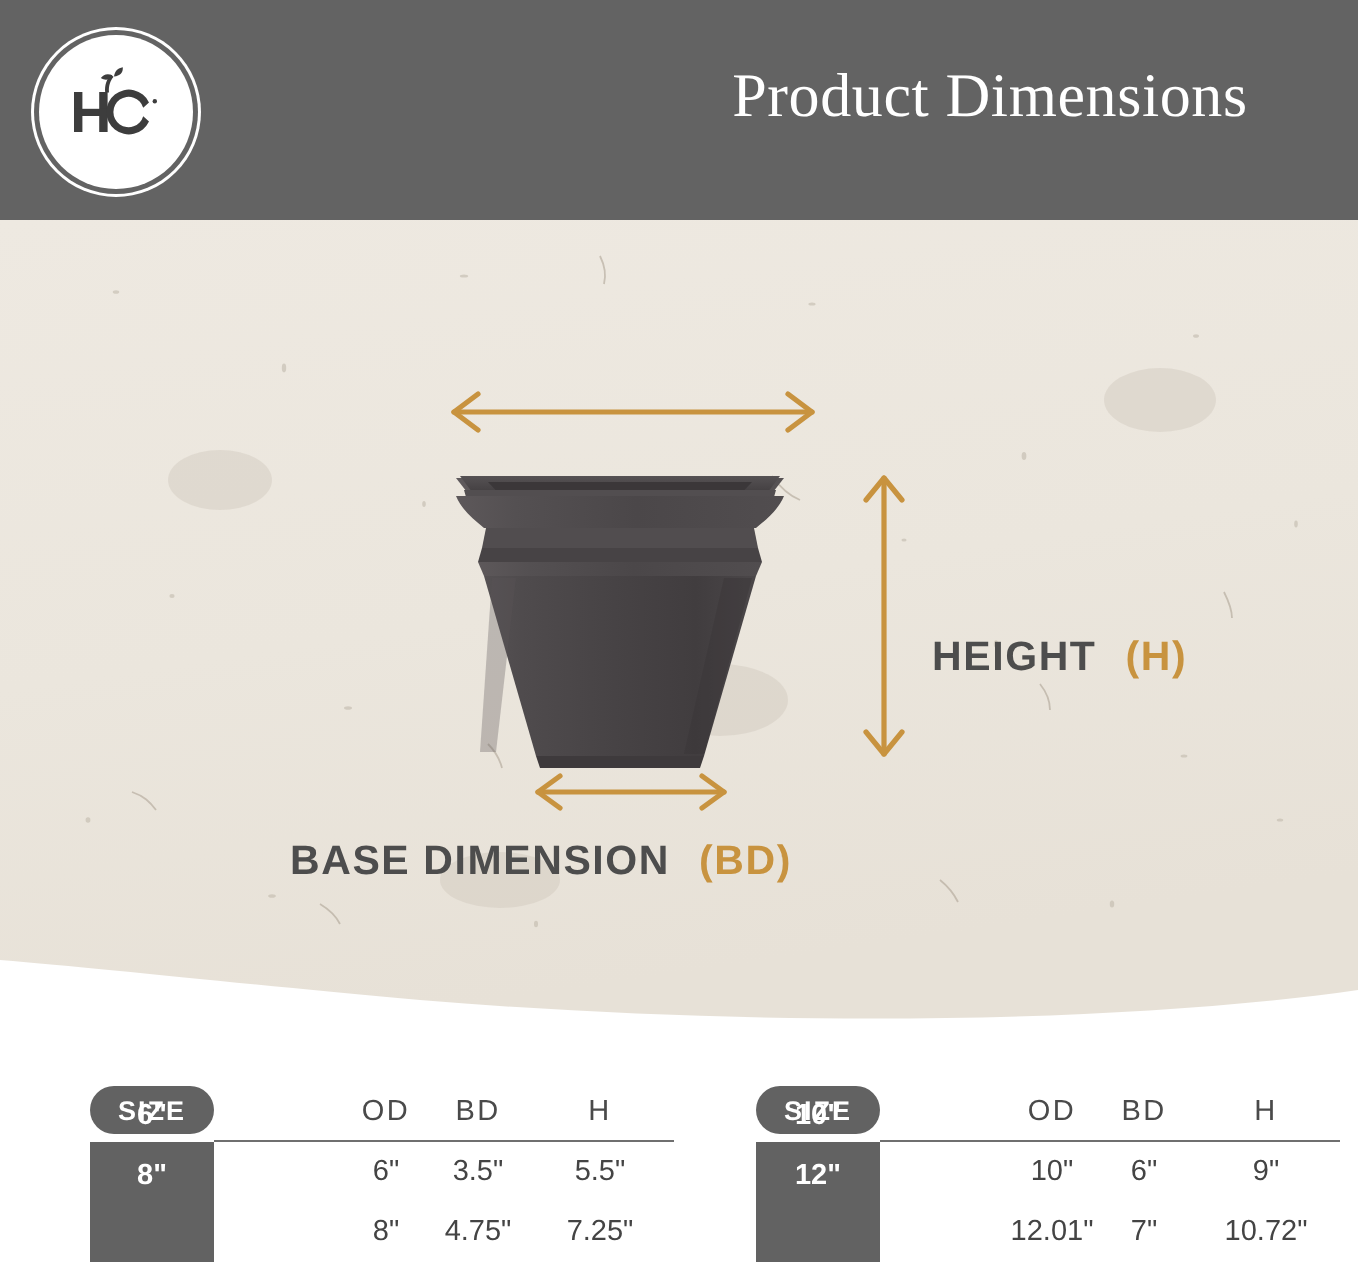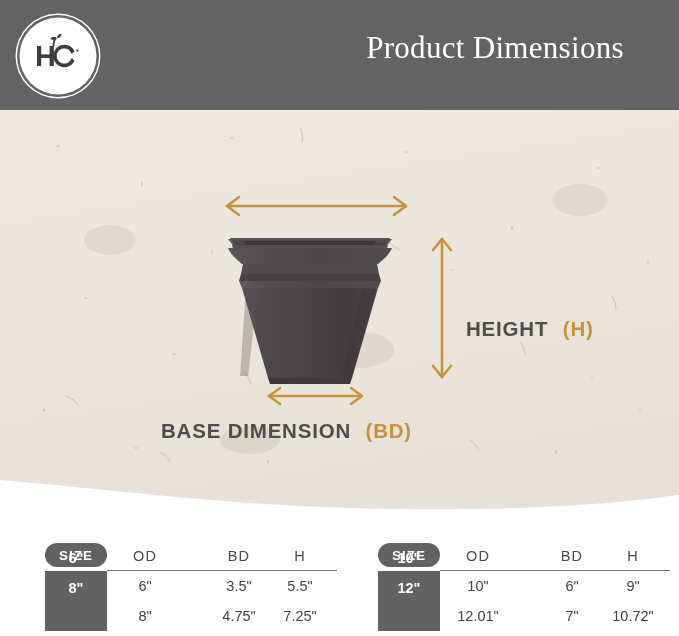--- a/index.html
+++ b/index.html
@@ -83,21 +83,21 @@
     position: absolute;
     font-family: "Liberation Sans", sans-serif;
     font-size: 20.5px;
     font-weight: bold;
     letter-spacing: 0.8px;
     color: #4d4d4d;
     white-space: nowrap;
   }
   .dim-label .abbr { color: #c8933f; }
   #label-od { left: 0; top: 163px; width: 679px; text-align: center; }
-  #label-bd { left: 0; top: 419px; width: 541px; text-align: center; padding-left: 16px; }
+  #label-bd { left: 0; top: 419px; width: 541px; text-align: center; }
   #label-h  { left: 466px; top: 298px; margin-top: 19px; }
 
   
   #art {
     position: absolute;
     left: 0; top: 0;
     width: 679px; height: 636px;
     pointer-events: none;
   }
 
@@ -165,21 +165,21 @@
   }
   .data-cell {
     position: absolute;
     height: 30px;
     color: #444444;
     font-size: 14.5px;
     display: flex;
     align-items: center;
     justify-content: center;
   }
-  .c0 { left: 62px;  width: 76px; }
+  .c0 { left: 62px;  width: 76px; padding-left: 48px; }
   .c1 { left: 154px; width: 80px; }
   .c2 { left: 218px; width: 74px; }
   .row0 { top: 28px; }
   .row1 { top: 58px; }
 </style>
 </head>
 <body>
 
 <div id="page">
 

